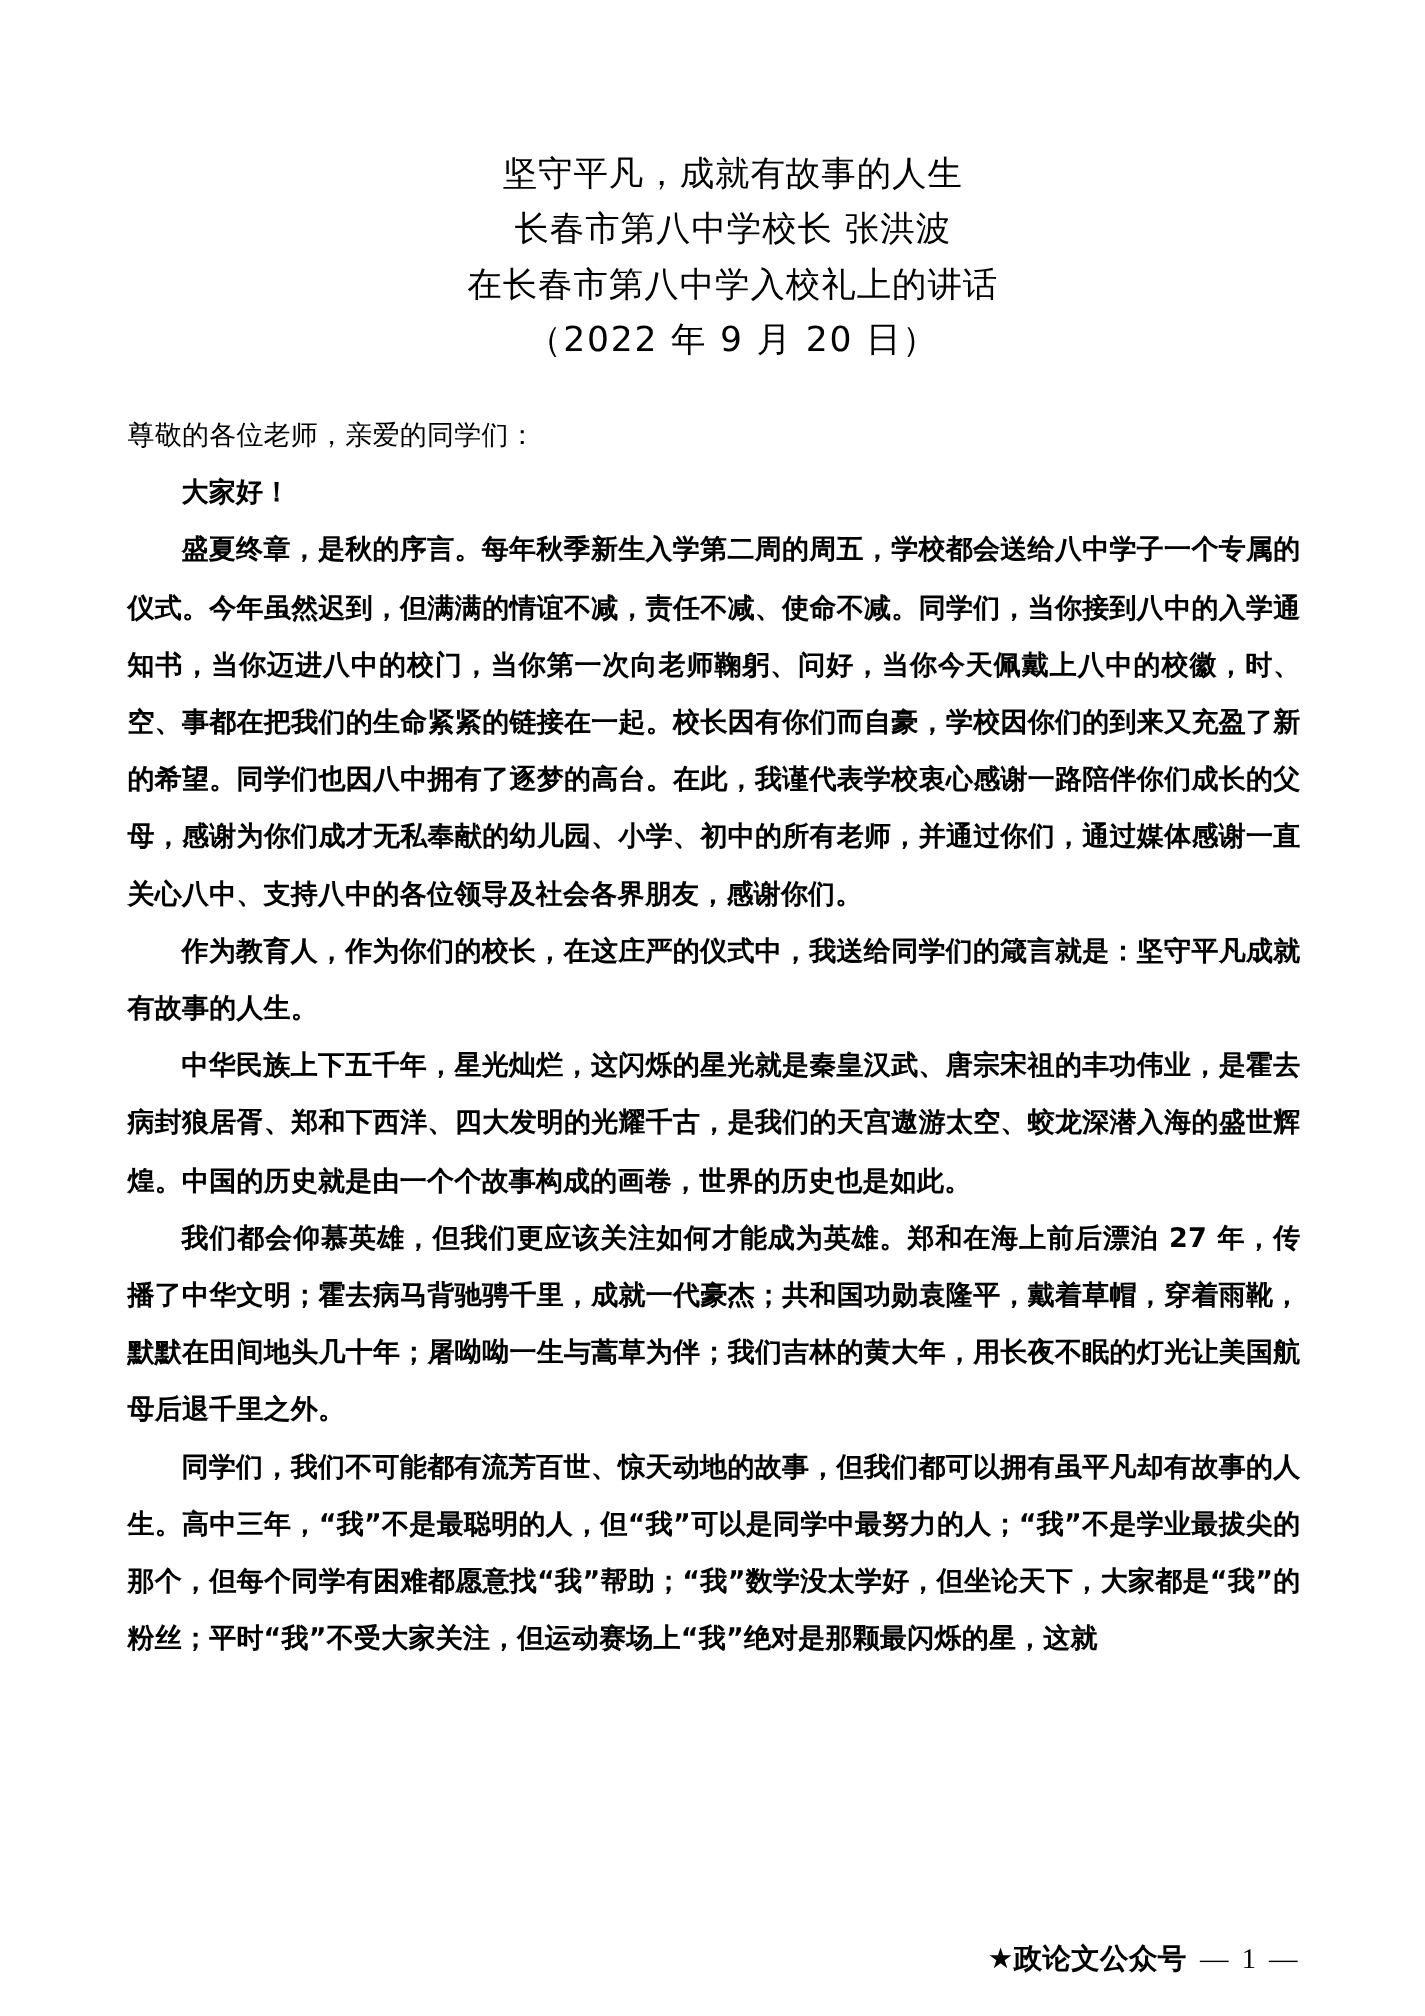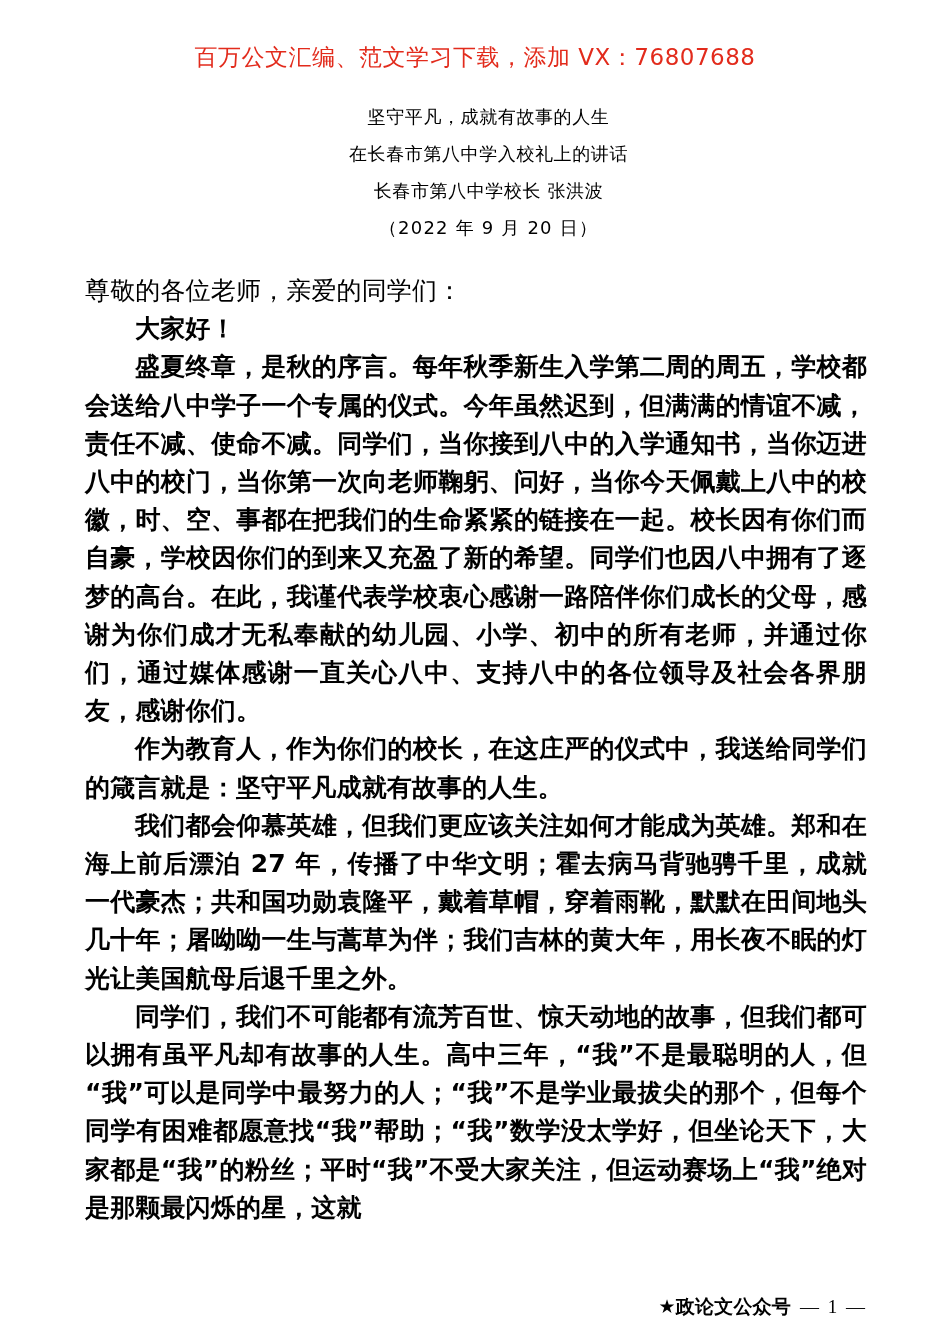--- a/index.html
+++ b/index.html
@@ -41,39 +41,39 @@
 
   
   .title-block {
     position: absolute;
     top: 98px;
     left: 0;
     width: 950px;
     text-align: center;
   }
   .title-line {
-    font-size: 18px;
+    font-size: 23px;
     line-height: 37px;
     letter-spacing: 0.6px;
     white-space: nowrap;
     padding-left: 27px;
   }
   .title-line.date {
     letter-spacing: 1.2px;
   }
 
   
   .body-text {
     position: absolute;
     top: 272px;
     left: 85px;
     width: 782px;
   }
   .para {
-    font-size: 25px;
+    font-size: 18px;
     line-height: 38.2px;
     text-align: justify;
     text-justify: inter-character;
     letter-spacing: 0.15px;
     margin: 0;
     word-break: break-all;
   }
   .para.indent {
     text-indent: 2em;
     font-weight: bold;
@@ -107,34 +107,34 @@
     font-size: 19px;
     letter-spacing: 2px;
     font-family: "Liberation Serif", "DejaVu Serif", serif;
   }
 </style>
 </head>
 <body>
 
 <div class="page">
 
-  <div class="promo" style="color: rgb(226, 43, 28);">百万公文汇编、范文学习下载，添加 VX：76807688</div>
 
   <div class="title-block">
     <div class="title-line">坚守平凡，成就有故事的人生</div>
+    <div class="title-line">长春市第八中学校长  张洪波</div>
     <div class="title-line">在长春市第八中学入校礼上的讲话</div>
-    <div class="title-line">长春市第八中学校长  张洪波</div>
     <div class="title-line date">（2022 年 9 月 20 日）</div>
   </div>
 
   <div class="body-text">
     <p class="para">尊敬的各位老师，亲爱的同学们：</p>
     <p class="para indent">大家好！</p>
     <p class="para indent">盛夏终章，是秋的序言。每年秋季新生入学第二周的周五，学校都会送给八中学子一个专属的仪式。今年虽然迟到，但满满的情谊不减，责任不减、使命不减。同学们，当你接到八中的入学通知书，当你迈进八中的校门，当你第一次向老师鞠躬、问好，当你今天佩戴上八中的校徽，时、空、事都在把我们的生命紧紧的链接在一起。校长因有你们而自豪，学校因你们的到来又充盈了新的希望。同学们也因八中拥有了逐梦的高台。在此，我谨代表学校衷心感谢一路陪伴你们成长的父母，感谢为你们成才无私奉献的幼儿园、小学、初中的所有老师，并通过你们，通过媒体感谢一直关心八中、支持八中的各位领导及社会各界朋友，感谢你们。</p>
     <p class="para indent">作为教育人，作为你们的校长，在这庄严的仪式中，我送给同学们的箴言就是：坚守平凡成就有故事的人生。</p>
+    <p class="para indent">中华民族上下五千年，星光灿烂，这闪烁的星光就是秦皇汉武、唐宗宋祖的丰功伟业，是霍去病封狼居胥、郑和下西洋、四大发明的光耀千古，是我们的天宫遨游太空、蛟龙深潜入海的盛世辉煌。中国的历史就是由一个个故事构成的画卷，世界的历史也是如此。</p>
     <p class="para indent">我们都会仰慕英雄，但我们更应该关注如何才能成为英雄。郑和在海上前后漂泊 27 年，传播了中华文明；霍去病马背驰骋千里，成就一代豪杰；共和国功勋袁隆平，戴着草帽，穿着雨靴，默默在田间地头几十年；屠呦呦一生与蒿草为伴；我们吉林的黄大年，用长夜不眠的灯光让美国航母后退千里之外。</p>
     <p class="para indent">同学们，我们不可能都有流芳百世、惊天动地的故事，但我们都可以拥有虽平凡却有故事的人生。高中三年，“我”不是最聪明的人，但“我”可以是同学中最努力的人；“我”不是学业最拔尖的那个，但每个同学有困难都愿意找“我”帮助；“我”数学没太学好，但坐论天下，大家都是“我”的粉丝；平时“我”不受大家关注，但运动赛场上“我”绝对是那颗最闪烁的星，这就</p>
   </div>
 
   <div class="footer">
     <div class="footer-inner">
       <span class="footer-brand"><span>★</span><span>政论文公众号</span></span>
       <span class="footer-pageno">— 1 —</span>
     </div>
   </div>

